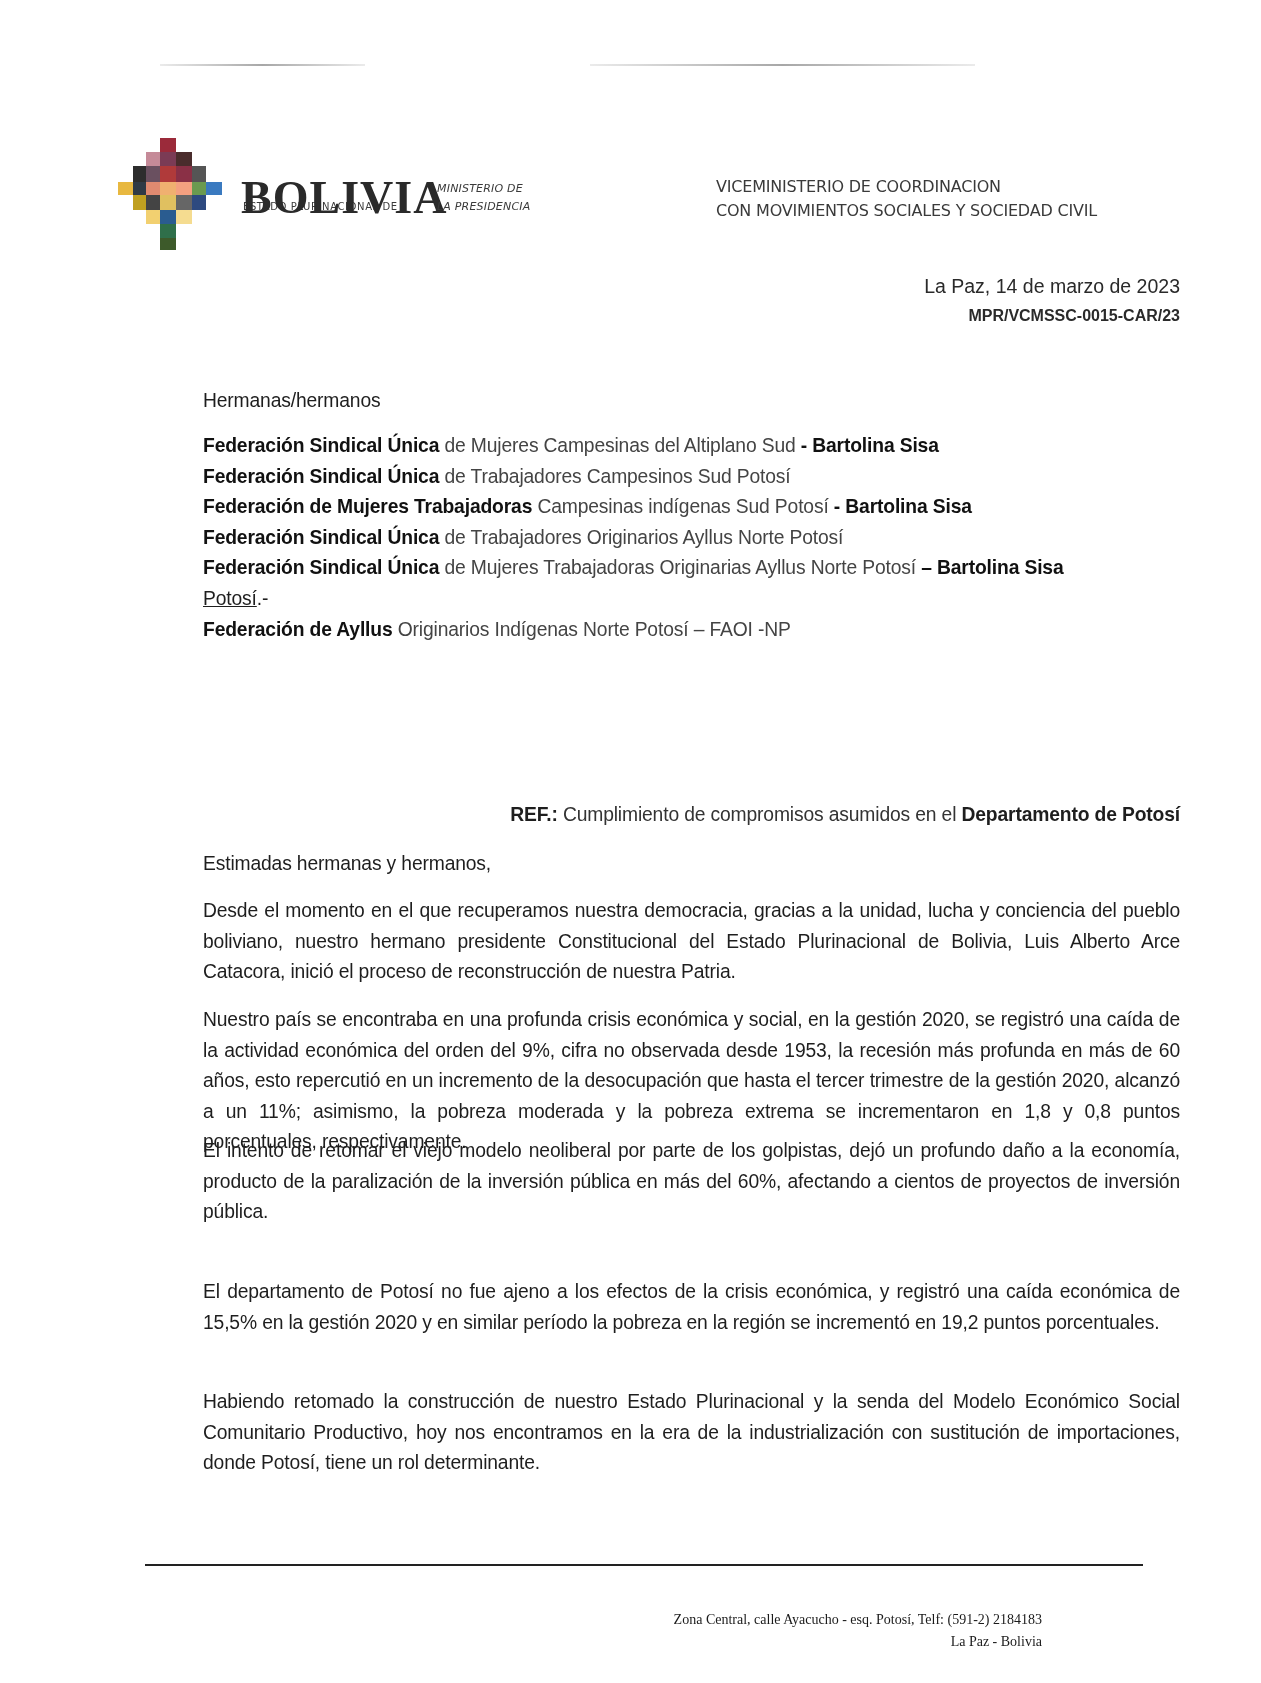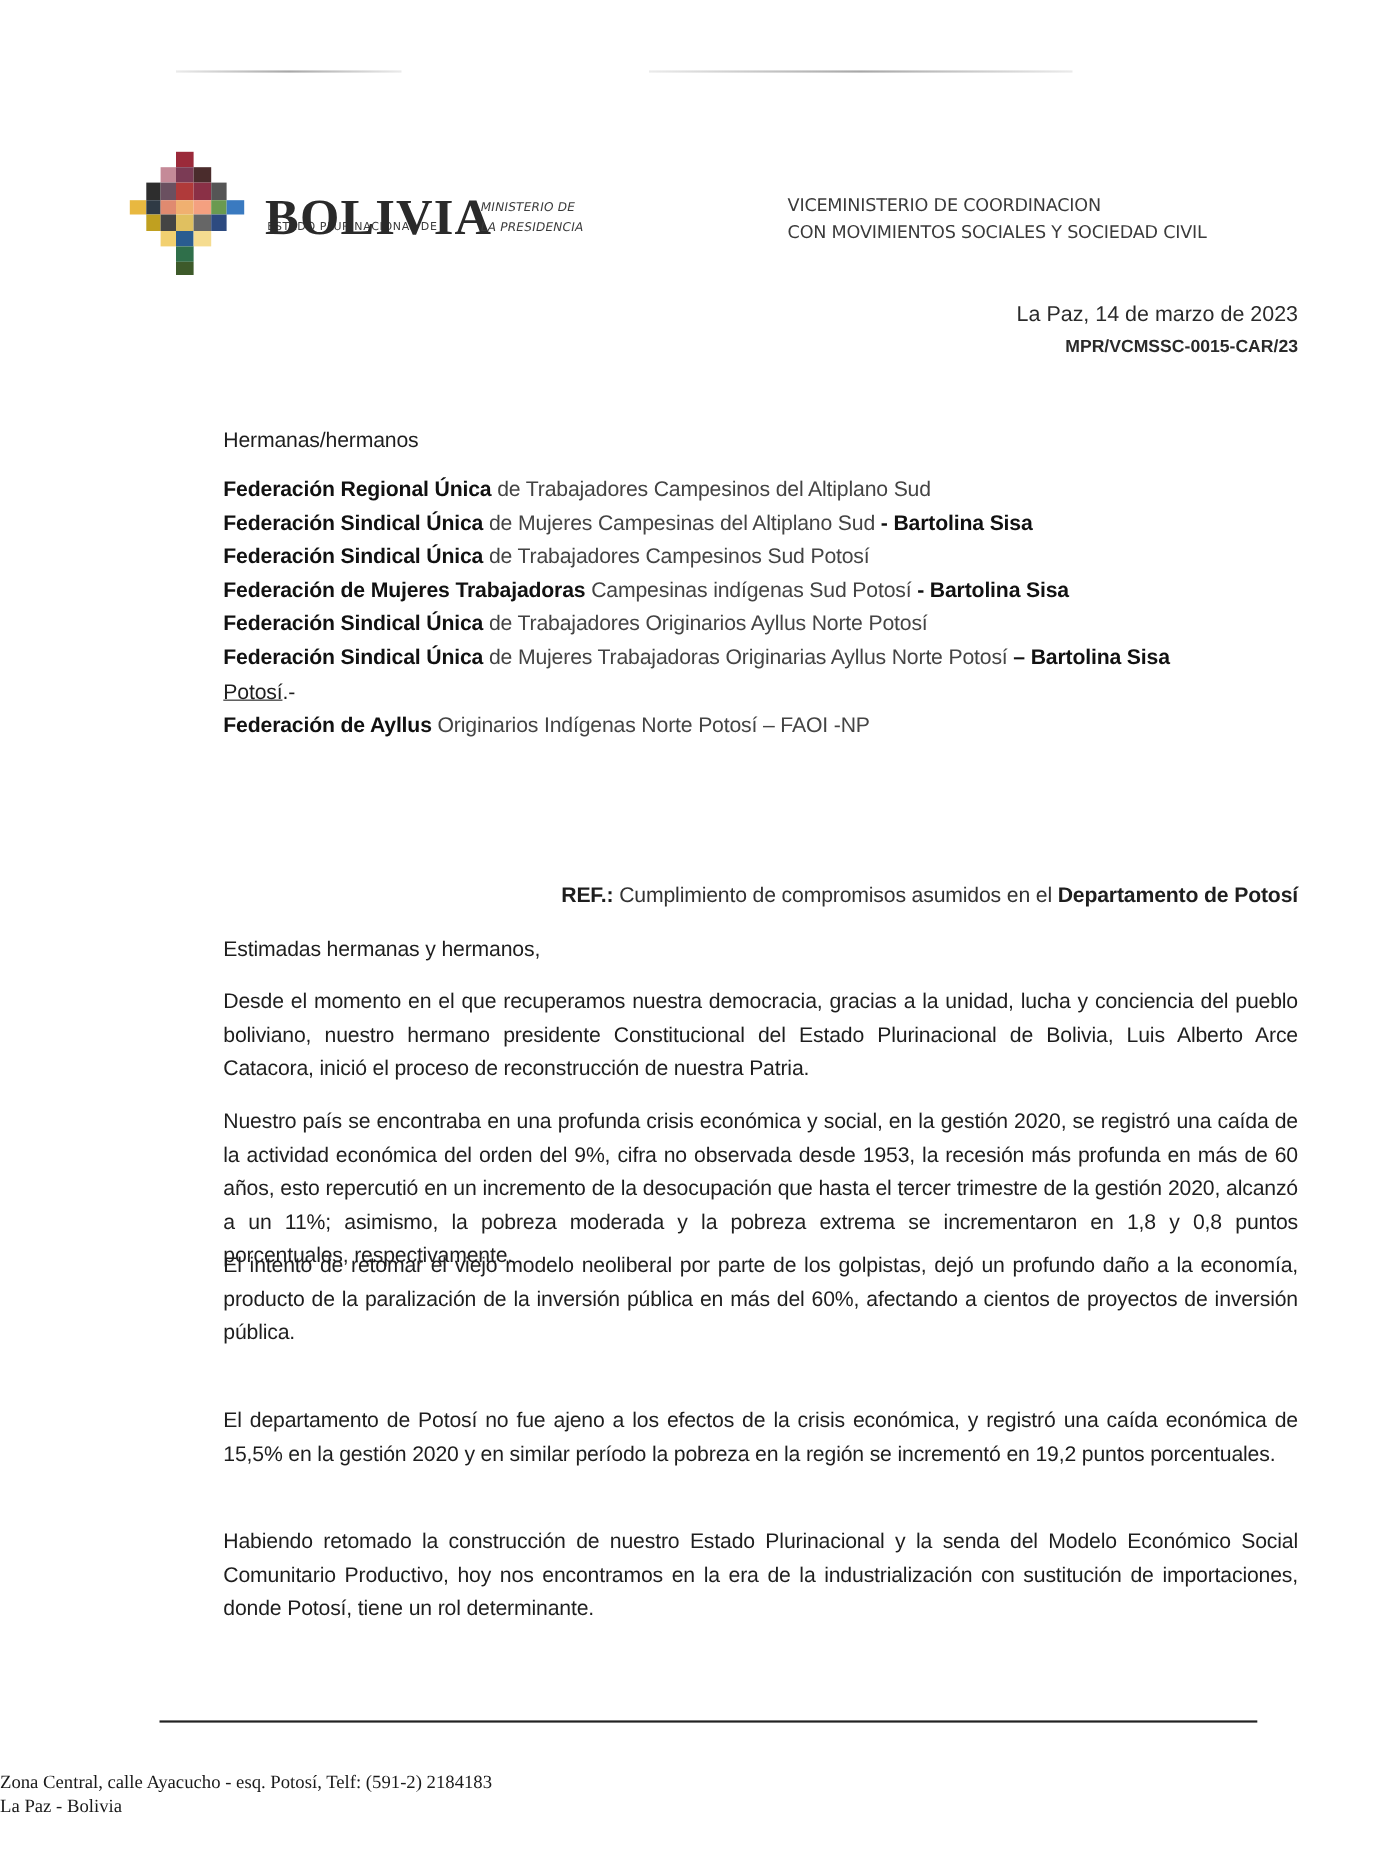--- a/index.html
+++ b/index.html
@@ -26,21 +26,21 @@
   .ref .reftext { font-weight:normal; color:#333; }
   .ref .reftext2 { font-weight:bold; }
   .salute { left:203px; top:849px; }
   .para { left:203px; width:977px; text-align:justify; }
   .p1 { top:896px; }
   .p2 { top:1005px; }
   .p3 { top:1107px;margin-top:29px; }
   .p4 { top:1277px; }
   .p5 { top:1387px; }
   .footline { position:absolute; left:145px; top:1564px; width:998px; height:2px; background:#222; }
-  .footer { position:absolute; left:0; width:1042px; top:1609px; text-align:left; font-family:"Liberation Serif", serif; font-size:17px; line-height:22px; color:#1a1a1a; }
+  .footer { position:absolute; left:0; width:1042px; top:1609px; text-align:right; font-family:"Liberation Serif", serif; font-size:14px; line-height:22px; color:#1a1a1a; }
   .footer div { position:relative; left:0; }
 </style>
 </head>
 <body>
 
 <div class="topline" style="left:160px; width:205px;"></div>
 <div class="topline" style="left:590px; width:385px;"></div>
 
 <div class="logo">
   <svg width="115" height="118" viewBox="0 0 115 118">
@@ -81,21 +81,20 @@
 <div class="abs vice">
   <div>VICEMINISTERIO DE COORDINACION</div>
   <div>CON MOVIMIENTOS SOCIALES Y SOCIEDAD CIVIL</div>
 </div>
 
 <div class="abs date">La Paz, 14 de marzo de 2023</div>
 <div class="abs refno">MPR/VCMSSC-0015-CAR/23</div>
 
 <div class="abs text greeting">Hermanas/hermanos</div>
 <div class="abs text recips">
-  <div class="recip"><b>Federación Regional Única</b><span class="rest"> de Trabajadores Campesinos del Altiplano Sud</span><span class="tail"></span></div>
   <div class="recip"><b>Federación Sindical Única</b><span class="rest"> de Mujeres Campesinas del Altiplano Sud </span><span class="tail">- Bartolina Sisa</span></div>
   <div class="recip"><b>Federación Sindical Única</b><span class="rest"> de Trabajadores Campesinos Sud Potosí</span><span class="tail"></span></div>
   <div class="recip"><b>Federación de Mujeres Trabajadoras</b><span class="rest"> Campesinas indígenas Sud Potosí </span><span class="tail">- Bartolina Sisa</span></div>
   <div class="recip"><b>Federación Sindical Única</b><span class="rest"> de Trabajadores Originarios Ayllus Norte Potosí</span><span class="tail"></span></div>
   <div class="recip"><b>Federación Sindical Única</b><span class="rest"> de Mujeres Trabajadoras Originarias Ayllus Norte Potosí </span><span class="tail">– Bartolina Sisa</span></div>
   <div class="recip"><span class="place">Potosí</span><span>.-</span></div>
   <div class="recip"><b>Federación de Ayllus</b><span class="rest"> Originarios Indígenas Norte Potosí – FAOI -NP</span><span class="tail"></span></div>
 </div>
 
 <div class="abs text ref">

